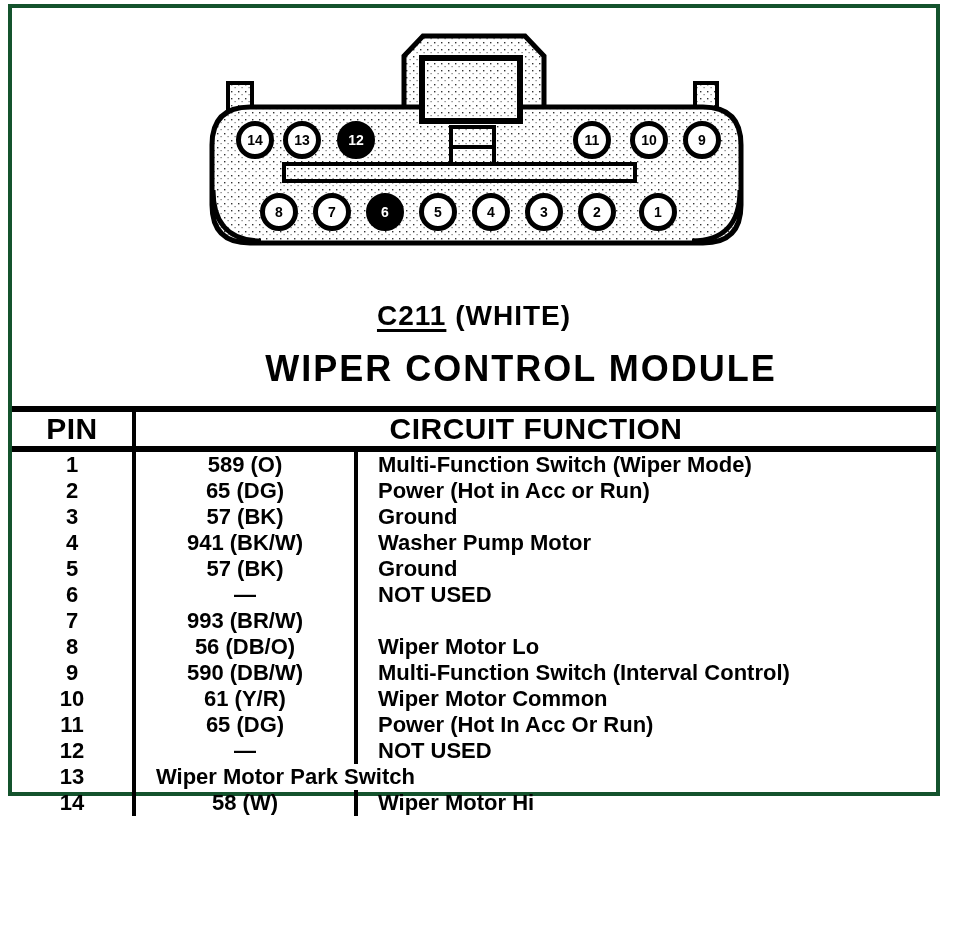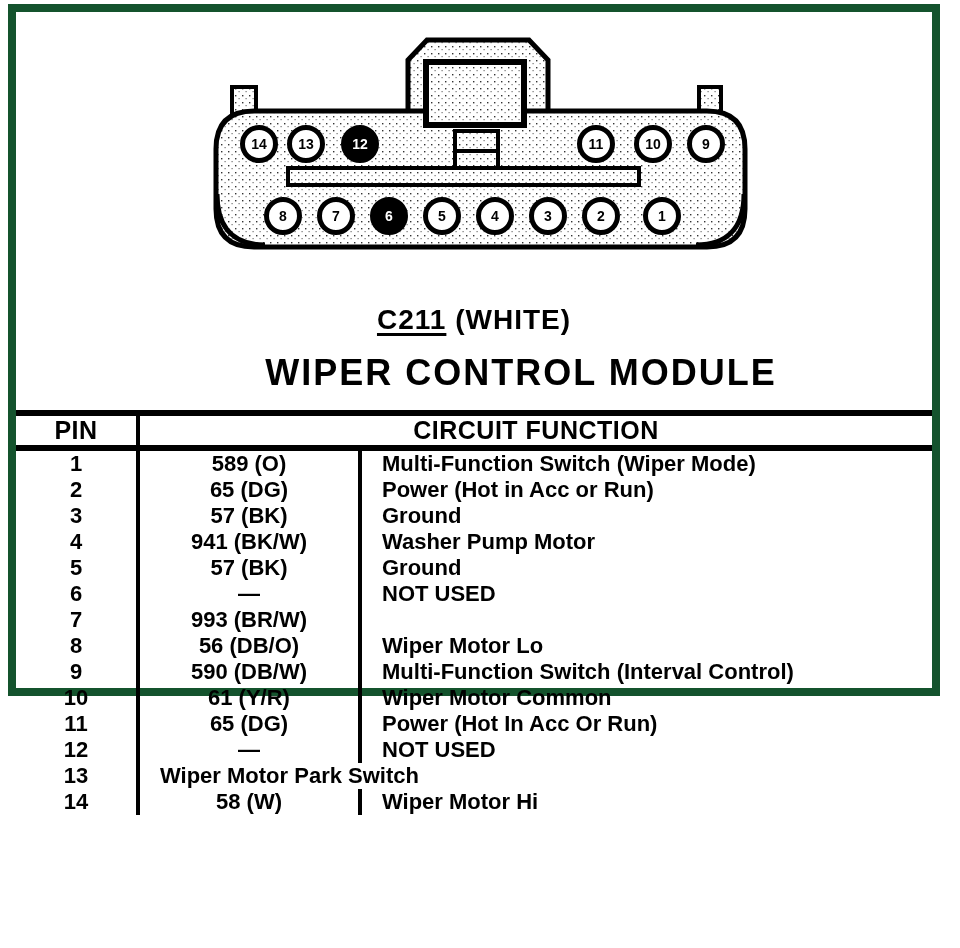--- a/index.html
+++ b/index.html
@@ -2,36 +2,36 @@
 <html><head>
 <meta charset="utf-8">
 <style>
   html,body{margin:0;padding:0;background:#ffffff;}
   body{
     width:960px;height:948px;position:relative;overflow:hidden;
     font-family:"Liberation Sans",sans-serif;color:#000;
     -webkit-font-smoothing:none;
   }
   .frame{
-    position:absolute;left:8px;top:4px;width:932px;height:692px;
-    border:8px solid #14532d;box-sizing:border-box;background:#fff;
+    position:absolute;left:8px;top:4px;width:932px;height:792px;
+    border:4px solid #14532d;box-sizing:border-box;background:#fff;
   }
   .connector-svg{position:absolute;left:0;top:0;}
   .pin-num{font-family:"Liberation Sans",sans-serif;font-size:14px;font-weight:700;}
   .title-block{position:absolute;left:0;width:100%;text-align:center;}
   .title1{top:292px;font-size:28px;font-weight:700;letter-spacing:1px;}
   .title1 .conn-id{text-decoration:underline;text-decoration-thickness:3px;text-underline-offset:4px;}
   .title2{top:340px;font-size:36px;font-weight:700;letter-spacing:2px;margin-left:47px;}
   .pin-table{
     position:absolute;left:0;right:0;top:398px;bottom:0;
     border-top:6px solid #000;display:flex;flex-direction:column;
   }
   .thead{
     display:flex;height:45px;border-bottom:6px solid #000;
-    font-size:25px;font-weight:700;letter-spacing:0.5px;
+    font-size:30px;font-weight:700;letter-spacing:0.5px;
   }
   .tbody{flex:1;display:flex;flex-direction:column;}
   .trow{flex:1;display:flex;font-size:22px;font-weight:700;}
   .c1{width:120px;border-right:4px solid #000;display:flex;align-items:center;justify-content:center;}
   .c2{width:218px;border-right:4px solid #000;display:flex;align-items:center;justify-content:center;}
   .c3{flex:1;display:flex;align-items:center;padding-left:20px;}
   .thead .c3{justify-content:center;padding-left:0;}
 </style>
 </head>
 <body>

